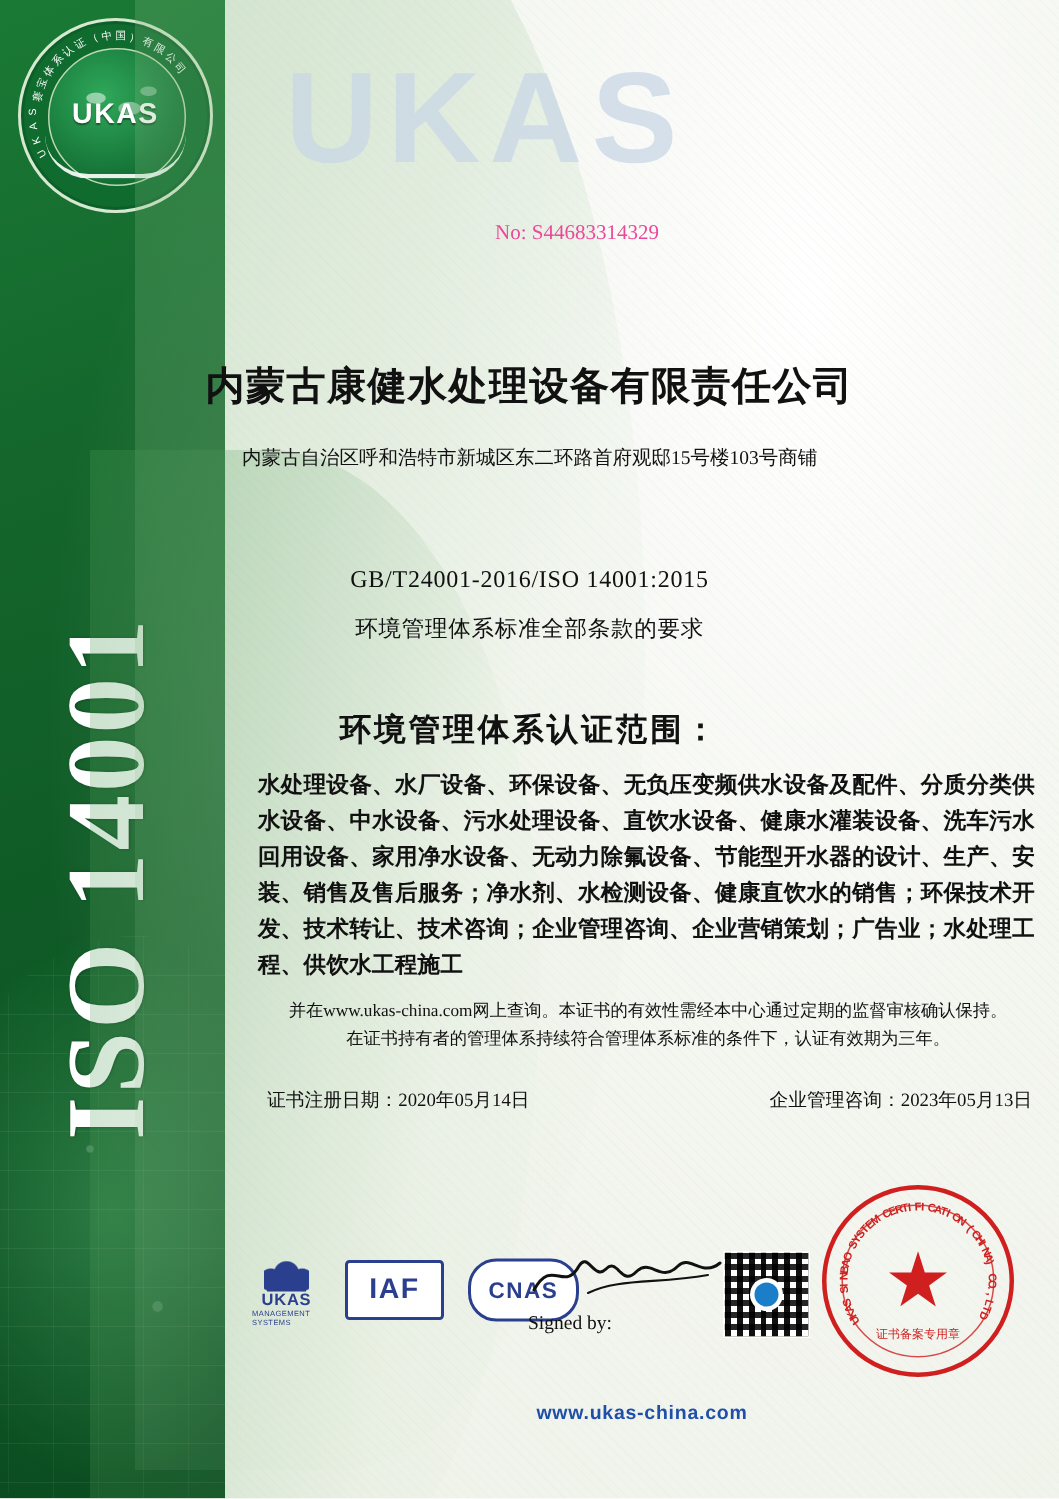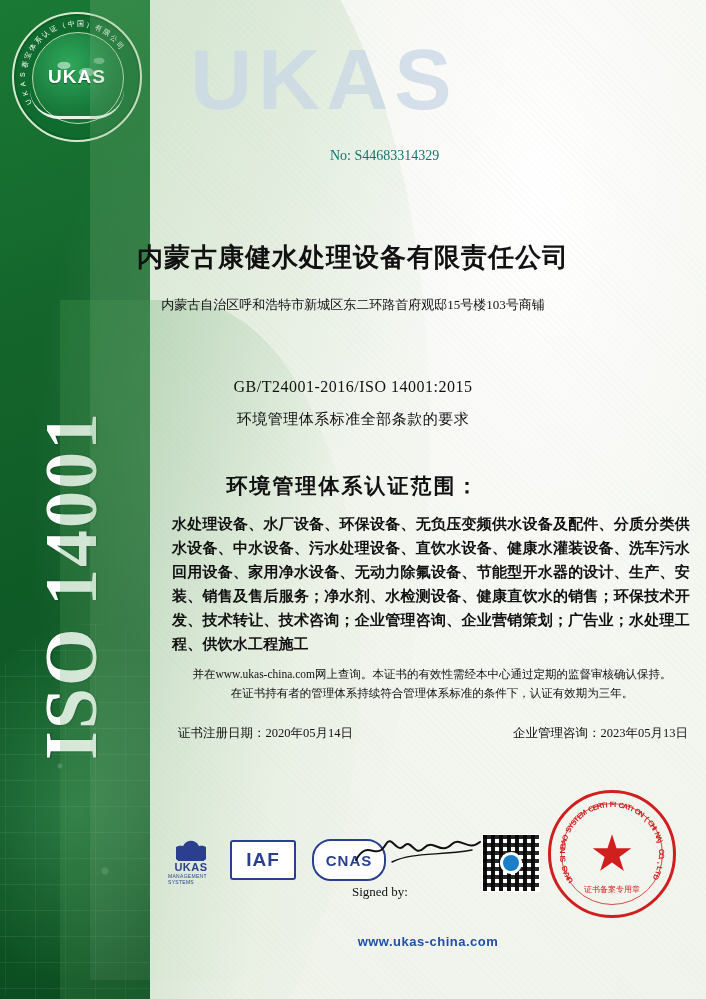--- a/index.html
+++ b/index.html
@@ -112,21 +112,21 @@
     user-select:none;
   }
 
   .title{
     position:absolute;left:175px;top:62px;width:360px;
     text-align:center;font-size:32px;font-weight:bold;color:#111;
     font-family:"Liberation Sans",sans-serif;letter-spacing:2px;
   }
   .cert-no{
     position:absolute;left:330px;top:148px;width:210px;text-align:left;
-    font-size:14px;color:#0f766e;font-family:"Liberation Serif",serif;
+    font-size:14px;color:#ec4899;font-family:"Liberation Serif",serif;
   }
   .award-to{
     position:absolute;left:0;right:0;top:198px;text-align:center;
     font-size:17px;font-weight:bold;color:#111;letter-spacing:6px;
   }
   .company{
     position:absolute;left:0;right:0;top:240px;text-align:center;
     font-size:26px;font-weight:bold;color:#111;letter-spacing:1px;
   }
   .address{
@@ -197,21 +197,21 @@
   .cnas-logo .t{font-family:"Liberation Sans",sans-serif;font-weight:bold;font-size:15px;color:#2b3f8f;letter-spacing:1px;}
 
   .signature-block{
     position:absolute;left:352px;top:832px;width:140px;
   }
   .sig-scribble{
     height:36px;position:relative;
   }
   .sig-scribble svg{position:absolute;left:0;top:0;}
   .sig-label{
-    font-size:13px;color:#111;font-family:"Liberation Serif",serif;margin-top:16px;
+    font-size:13px;color:#111;font-family:"Liberation Serif",serif;margin-top:6px;
   }
 
   .qr{
     position:absolute;left:482px;top:834px;width:56px;height:56px;background:#fff;
     background-image:
       repeating-linear-gradient(to right, #111 0 4px, #fff 4px 8px),
       repeating-linear-gradient(to bottom, rgba(0,0,0,.85) 0 4px, rgba(255,255,255,.85) 4px 8px);
     background-blend-mode:multiply;
     border:1px solid #fff;
   }

